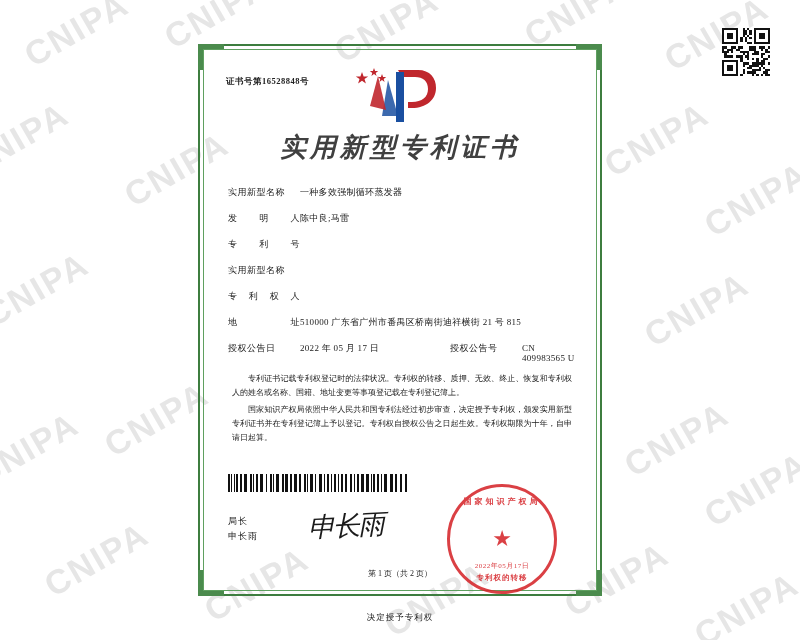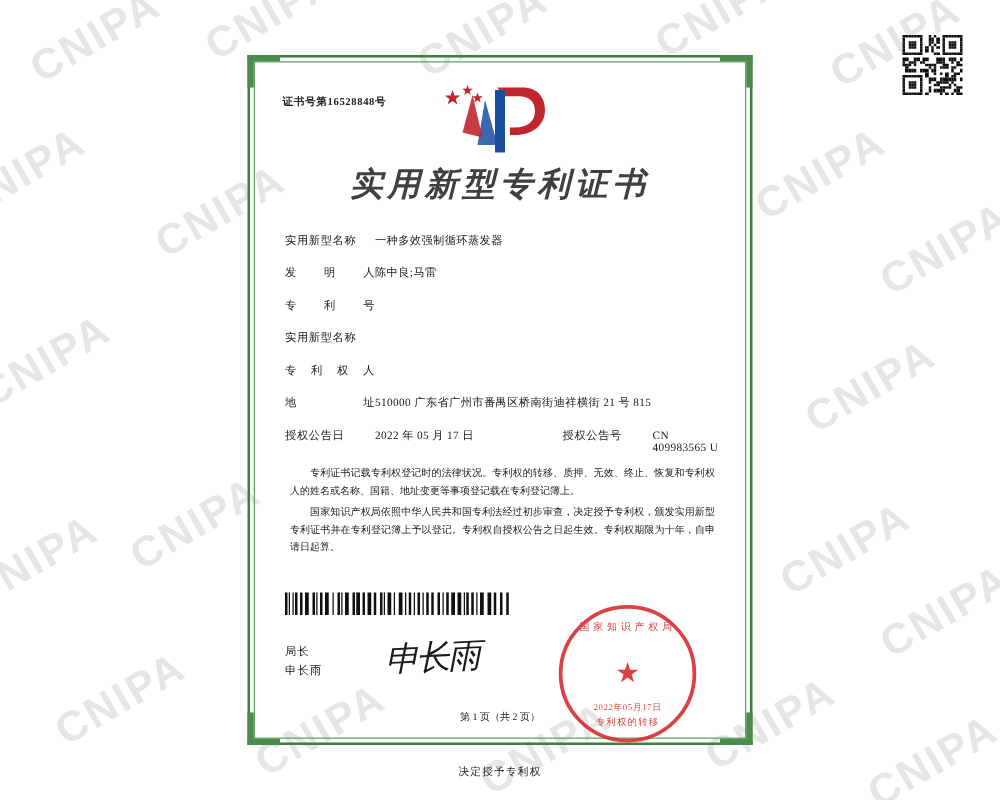--- a/index.html
+++ b/index.html
@@ -233,21 +233,21 @@
     line-height: 1;
     color: #d6262b;
   }
   #seal .seal-top-text,
   #seal .seal-bottom-text {
     position: absolute;
     left: 0;
     right: 0;
     text-align: center;
     font-size: 8px;
-    font-weight: normal;
+    font-weight: bold;
     letter-spacing: 3px;
   }
   #seal .seal-top-text { top: 9px; }
   #seal .seal-bottom-text { bottom: 8px; letter-spacing: 1px; font-size: 7.5px; }
   #seal .seal-date {
     position: absolute;
     left: 0; right: 0;
     bottom: 20px;
     text-align: center;
     font-size: 7px;

